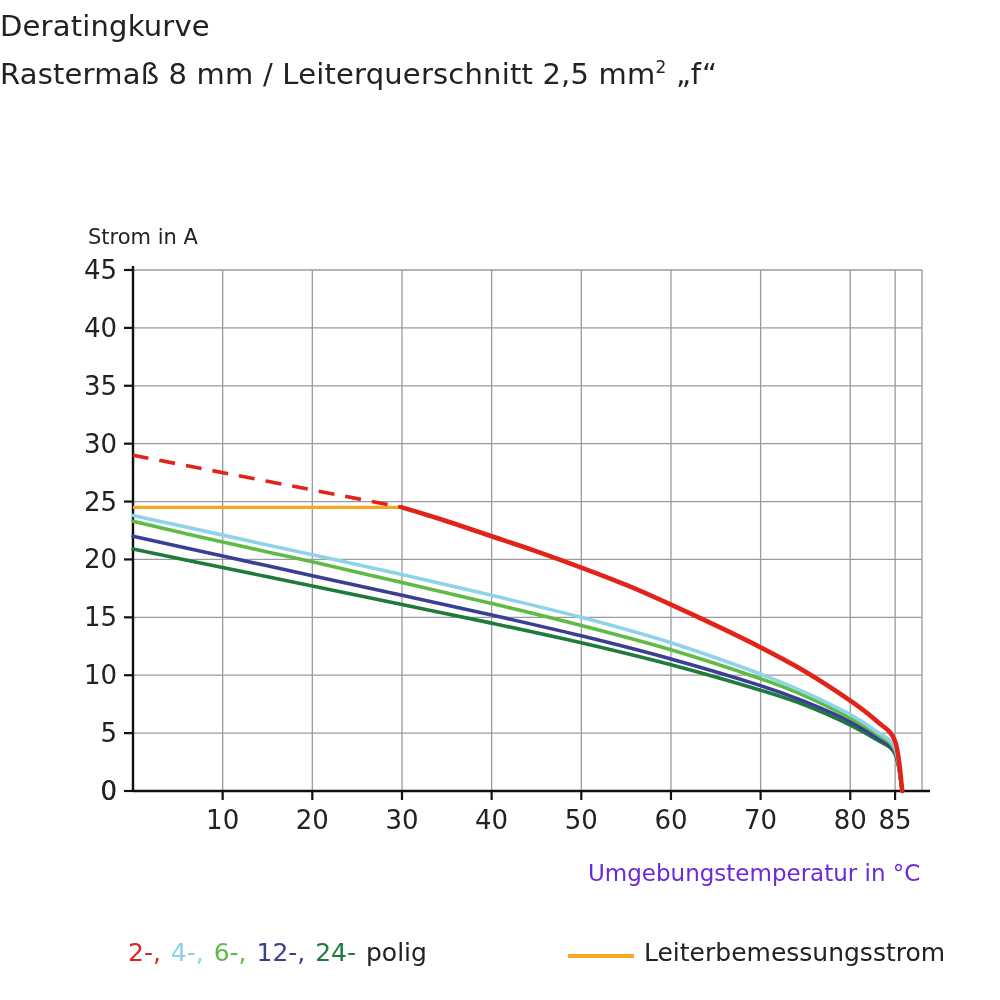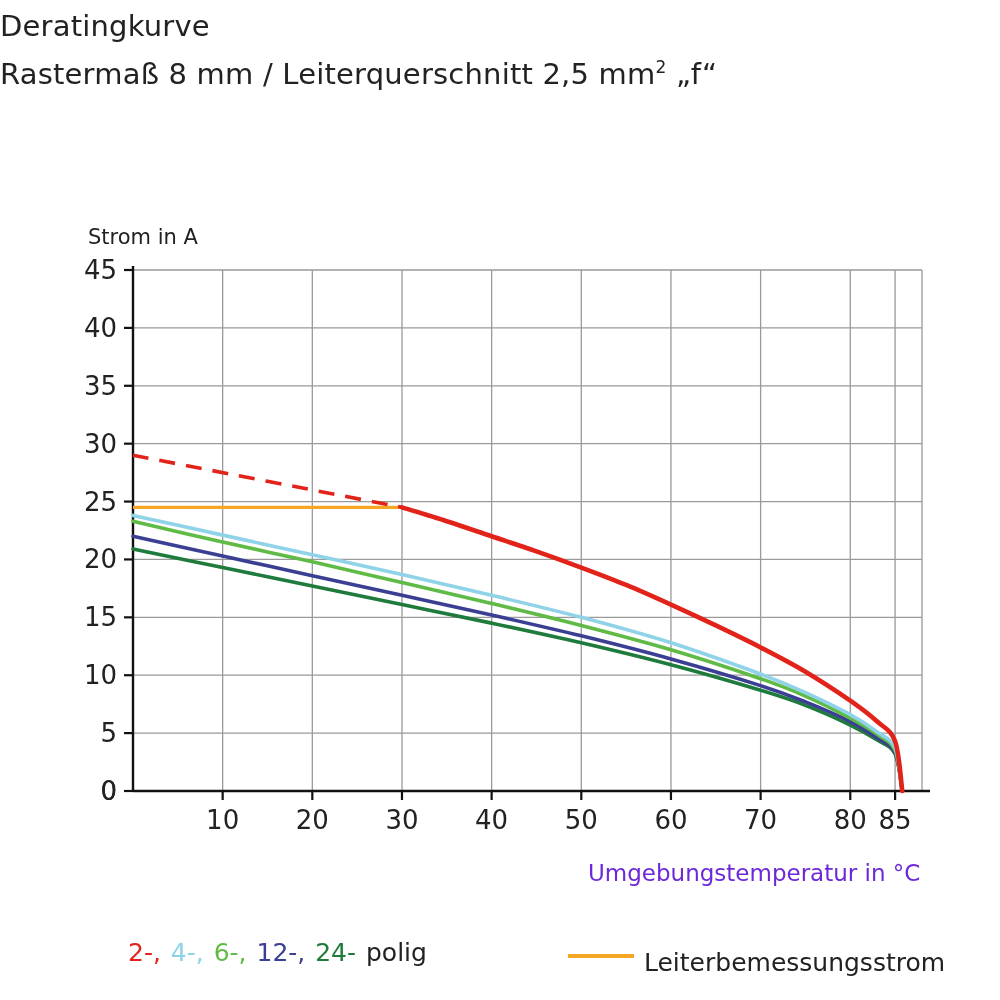--- a/index.html
+++ b/index.html
@@ -76,21 +76,20 @@
     height: 4px;
     background: #f5a623;
   }
   .legend-current-label {
     position: absolute;
     left: 644px;
     top: 0px;
     font-size: 25px;
     color: #222222;
     white-space: nowrap;
-    margin-top: 10px;
   }
   svg { display: block; }
   text { font-family: "DejaVu Sans", sans-serif; }
 </style>
 </head>
 <body>
 
 <div class="title-block">
   <div class="title-line">Deratingkurve</div>
   <div class="title-line"><span>Rastermaß 8 mm / Leiterquerschnitt 2,5 mm</span><sup>2</sup><span> „f“</span></div>

